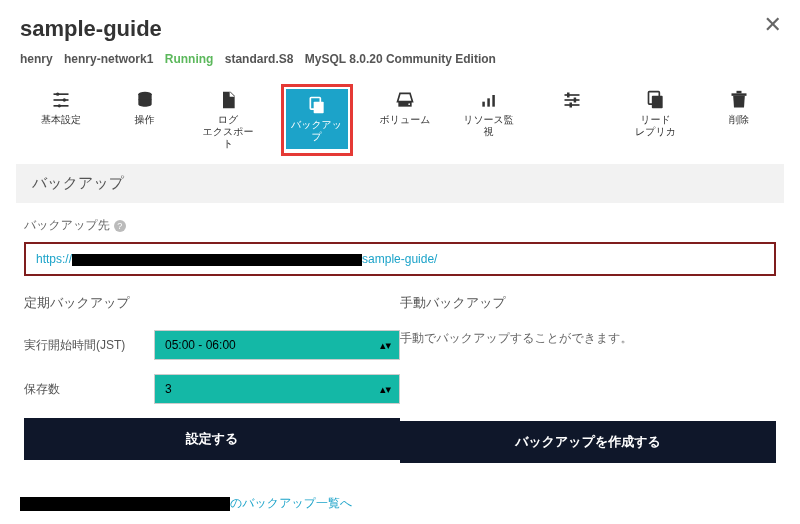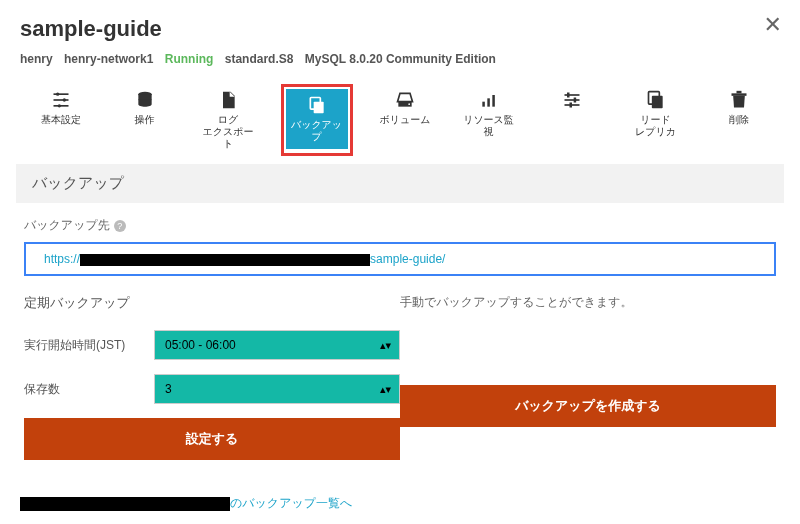--- a/index.html
+++ b/index.html
@@ -12,32 +12,32 @@
 .meta .running { color: #5cb85c; }
 .tabs { display: flex; justify-content: space-between; padding: 0 10px 8px 10px; }
 .tab { display: flex; flex-direction: column; align-items: center; width: 62px; cursor: pointer; color: #333; font-size: 10px; text-align: center; line-height: 1.2; padding: 6px 2px; }
 .tab svg { margin-bottom: 4px; }
 .tab.active { background: #1ca3c9; color: #fff; }
 .tab.active svg { fill: #fff; }
 .tab-highlight { border: 3px solid #e53935; padding: 2px; }
 .section-head { background: #f2f2f2; padding: 10px 16px; font-size: 15px; color: #555; margin: 0 -4px 14px -4px; }
 .row-top { display: flex; justify-content: space-between; align-items: center; font-size: 12px; color: #666; margin-bottom: 8px; padding: 0 4px; }
 .storage-link { color: #1ca3c9; font-size: 12px; cursor: pointer; }
-.dest-box { border: 2px solid #3b82f6; padding: 8px 18px; margin: 0 4px 18px 4px; font-size: 12px; }
+.dest-box { border: 2px solid #7f1d1d; padding: 8px 10px; margin: 0 4px 18px 4px; font-size: 12px; }
 .dest-box .part-link { color: #1ca3c9; }
 .dest-box .redact { display: inline-block; background: #000; width: 290px; height: 12px; vertical-align: middle; }
 .cols { display: flex; padding: 0 4px; }
 .col { flex: 1; }
 .col h4 { font-size: 13px; color: #555; font-weight: normal; margin-bottom: 18px; }
 .field-row { display: flex; align-items: center; margin-bottom: 14px; }
 .field-row label { width: 130px; font-size: 12px; color: #555; }
 .sel { flex: 1; border: 1px solid #ccc; padding: 7px 10px; font-size: 12px; position: relative; background: #14b8a6; }
 .sel .caret { position: absolute; right: 8px; top: 50%; transform: translateY(-50%); font-size: 11px; }
 .desc { font-size: 12px; color: #666; margin-bottom: 30px; }
-.btn { background: #c2410c; color: #fff; text-align: center; padding: 12px 11px; font-size: 13px; font-weight: bold; cursor: pointer; }
+.btn { background: #0f172a; color: #fff; text-align: center; padding: 12px 11px; font-size: 13px; font-weight: bold; cursor: pointer; }
 .foot { position: absolute; bottom: 12px; left: 20px; font-size: 12px; }
 .foot .redact { display: inline-block; background: #000; width: 210px; height: 14px; vertical-align: middle; }
 .foot a { color: #1ca3c9; text-decoration: none; }
 .help { display:inline-block; width:12px; height:12px; border-radius:50%; background:#bbb; color:#fff; font-size:9px; line-height:12px; text-align:center; margin-left:4px;}
 </style>
 </head>
 <body>
 
 <div class="modal">
   <div class="title">sample-guide</div>
@@ -156,20 +156,21 @@
       <div class="field-row">
         <label>保存数</label>
         <div class="sel">
           <span>3</span><span class="caret">▴▾</span>
         </div>
       </div>
       <div class="btn">設定する</div>
     </div>
 
     <div class="col">
+      <h4>手動バックアップ</h4>
       <div class="desc">手動でバックアップすることができます。</div>
       <div style="height:44px"></div>
       <div class="btn">バックアップを作成する</div>
     </div>
   </div>
 
   <div class="foot">
     <span class="redact"></span><a href="#">のバックアップ一覧へ</a>
   </div>
 </div>

